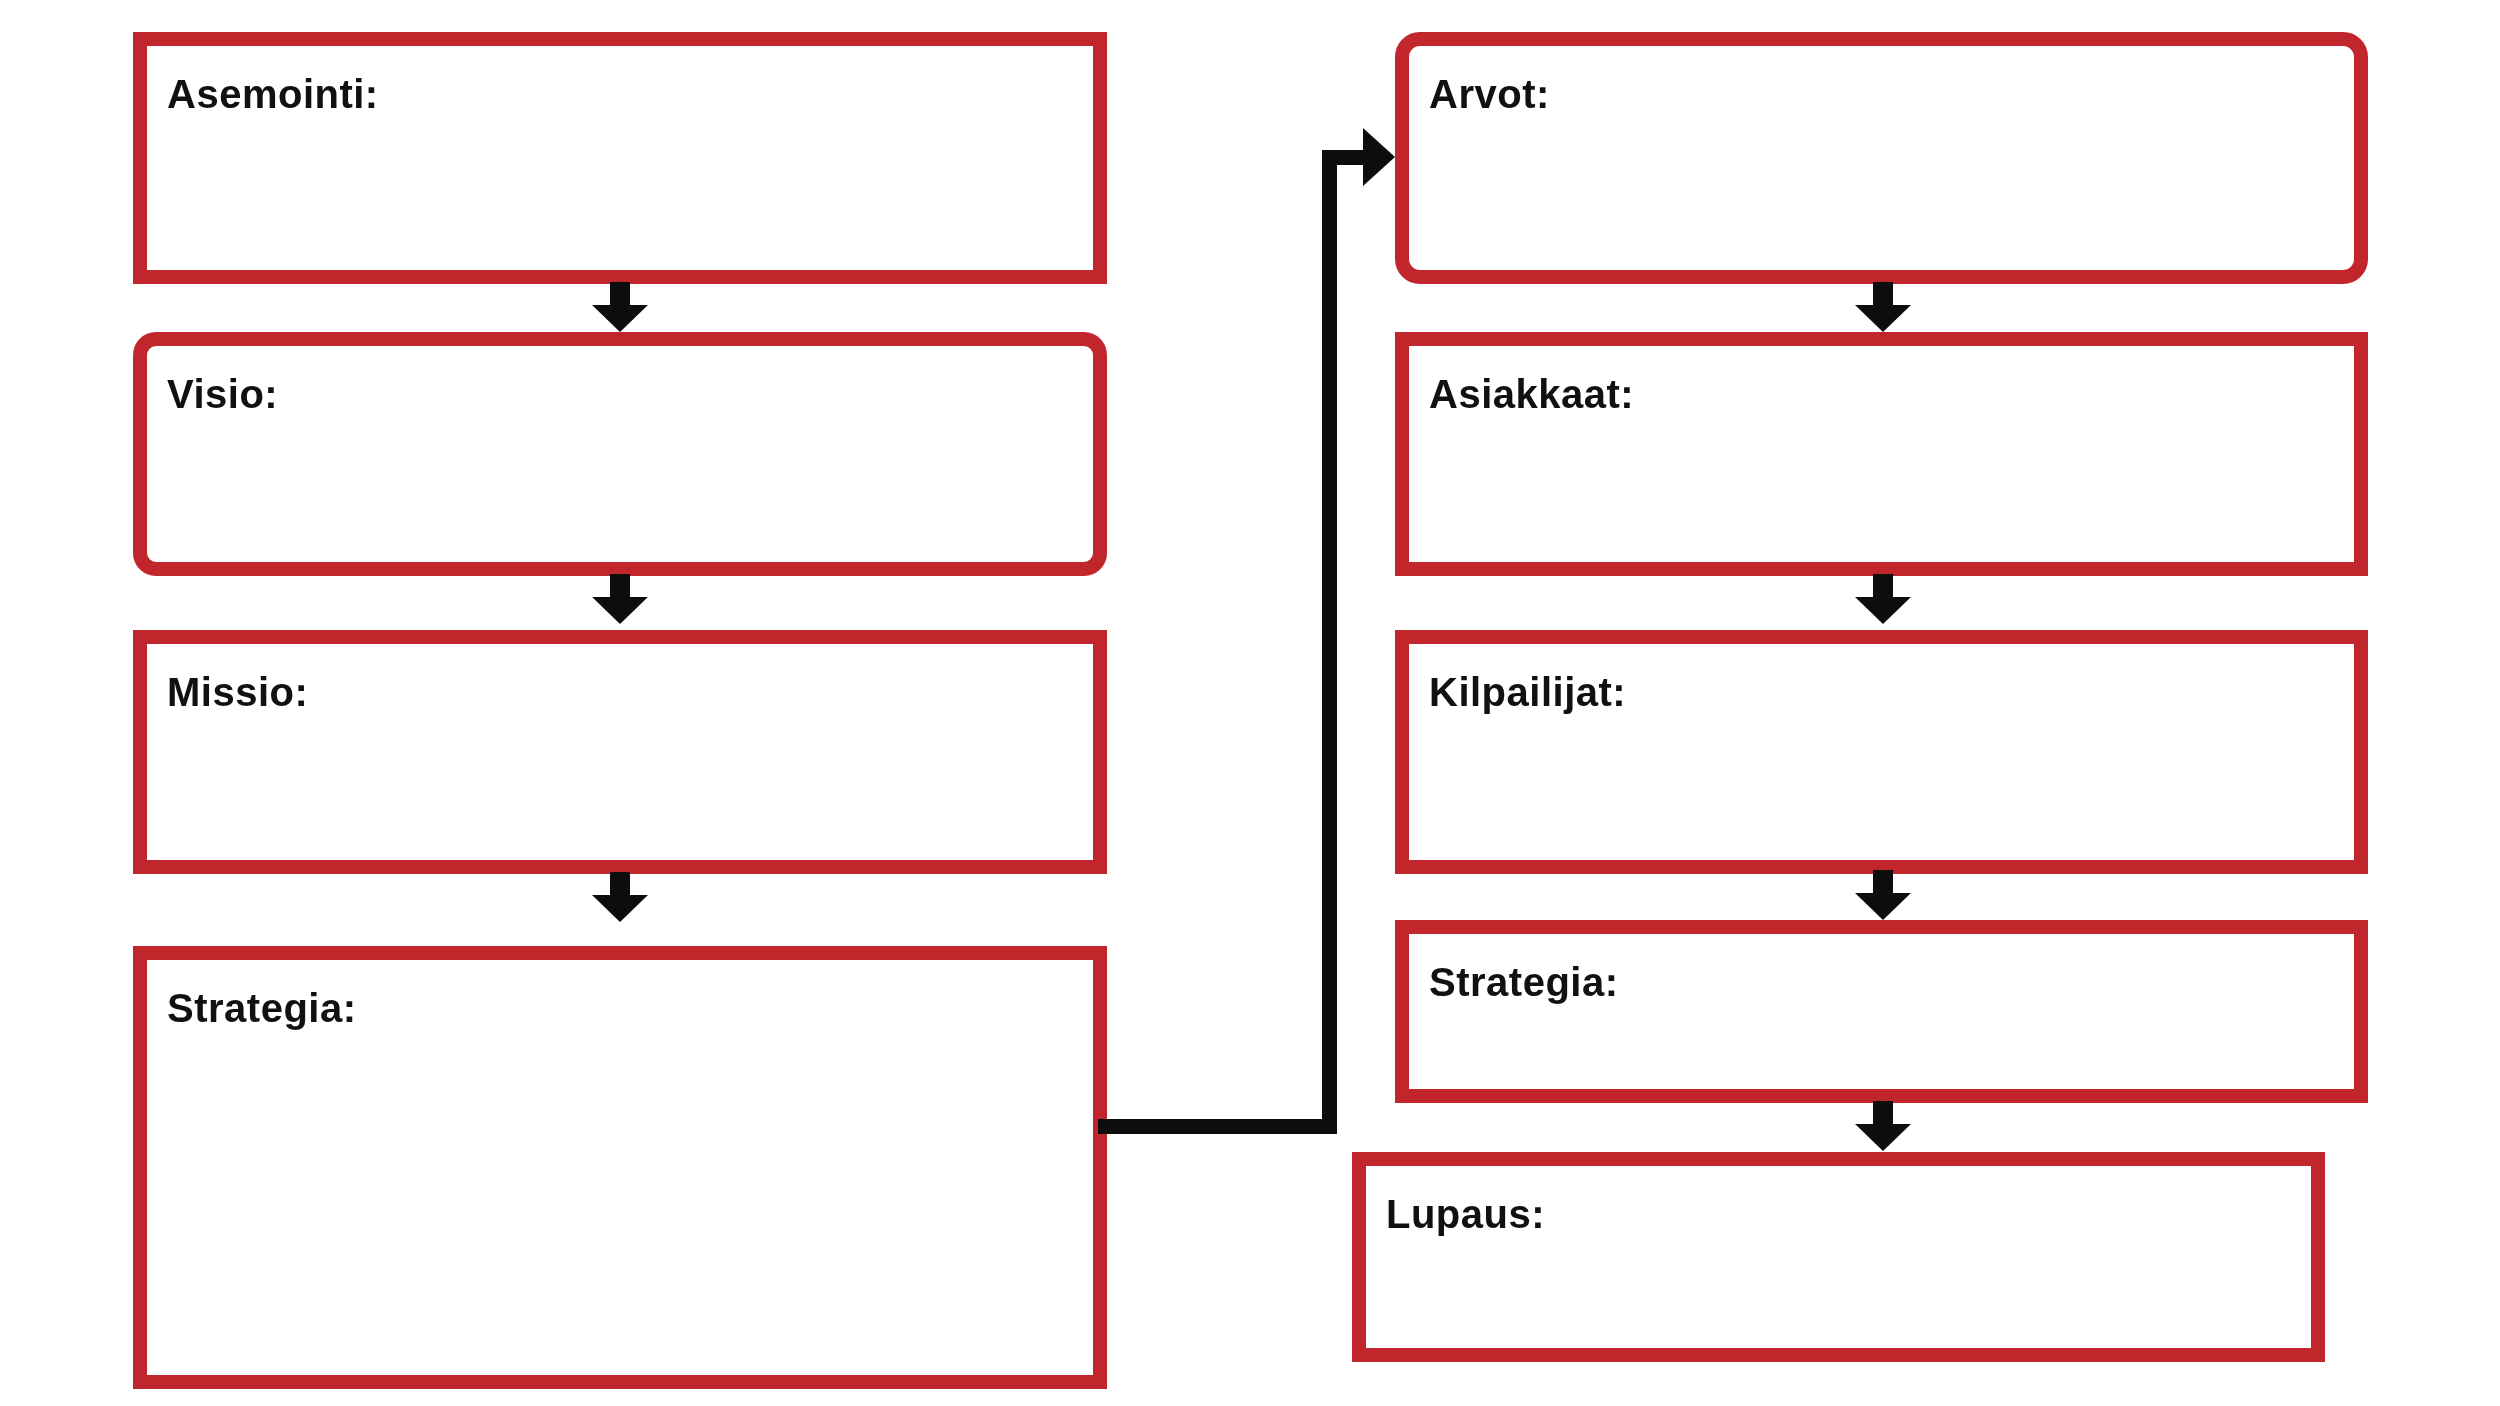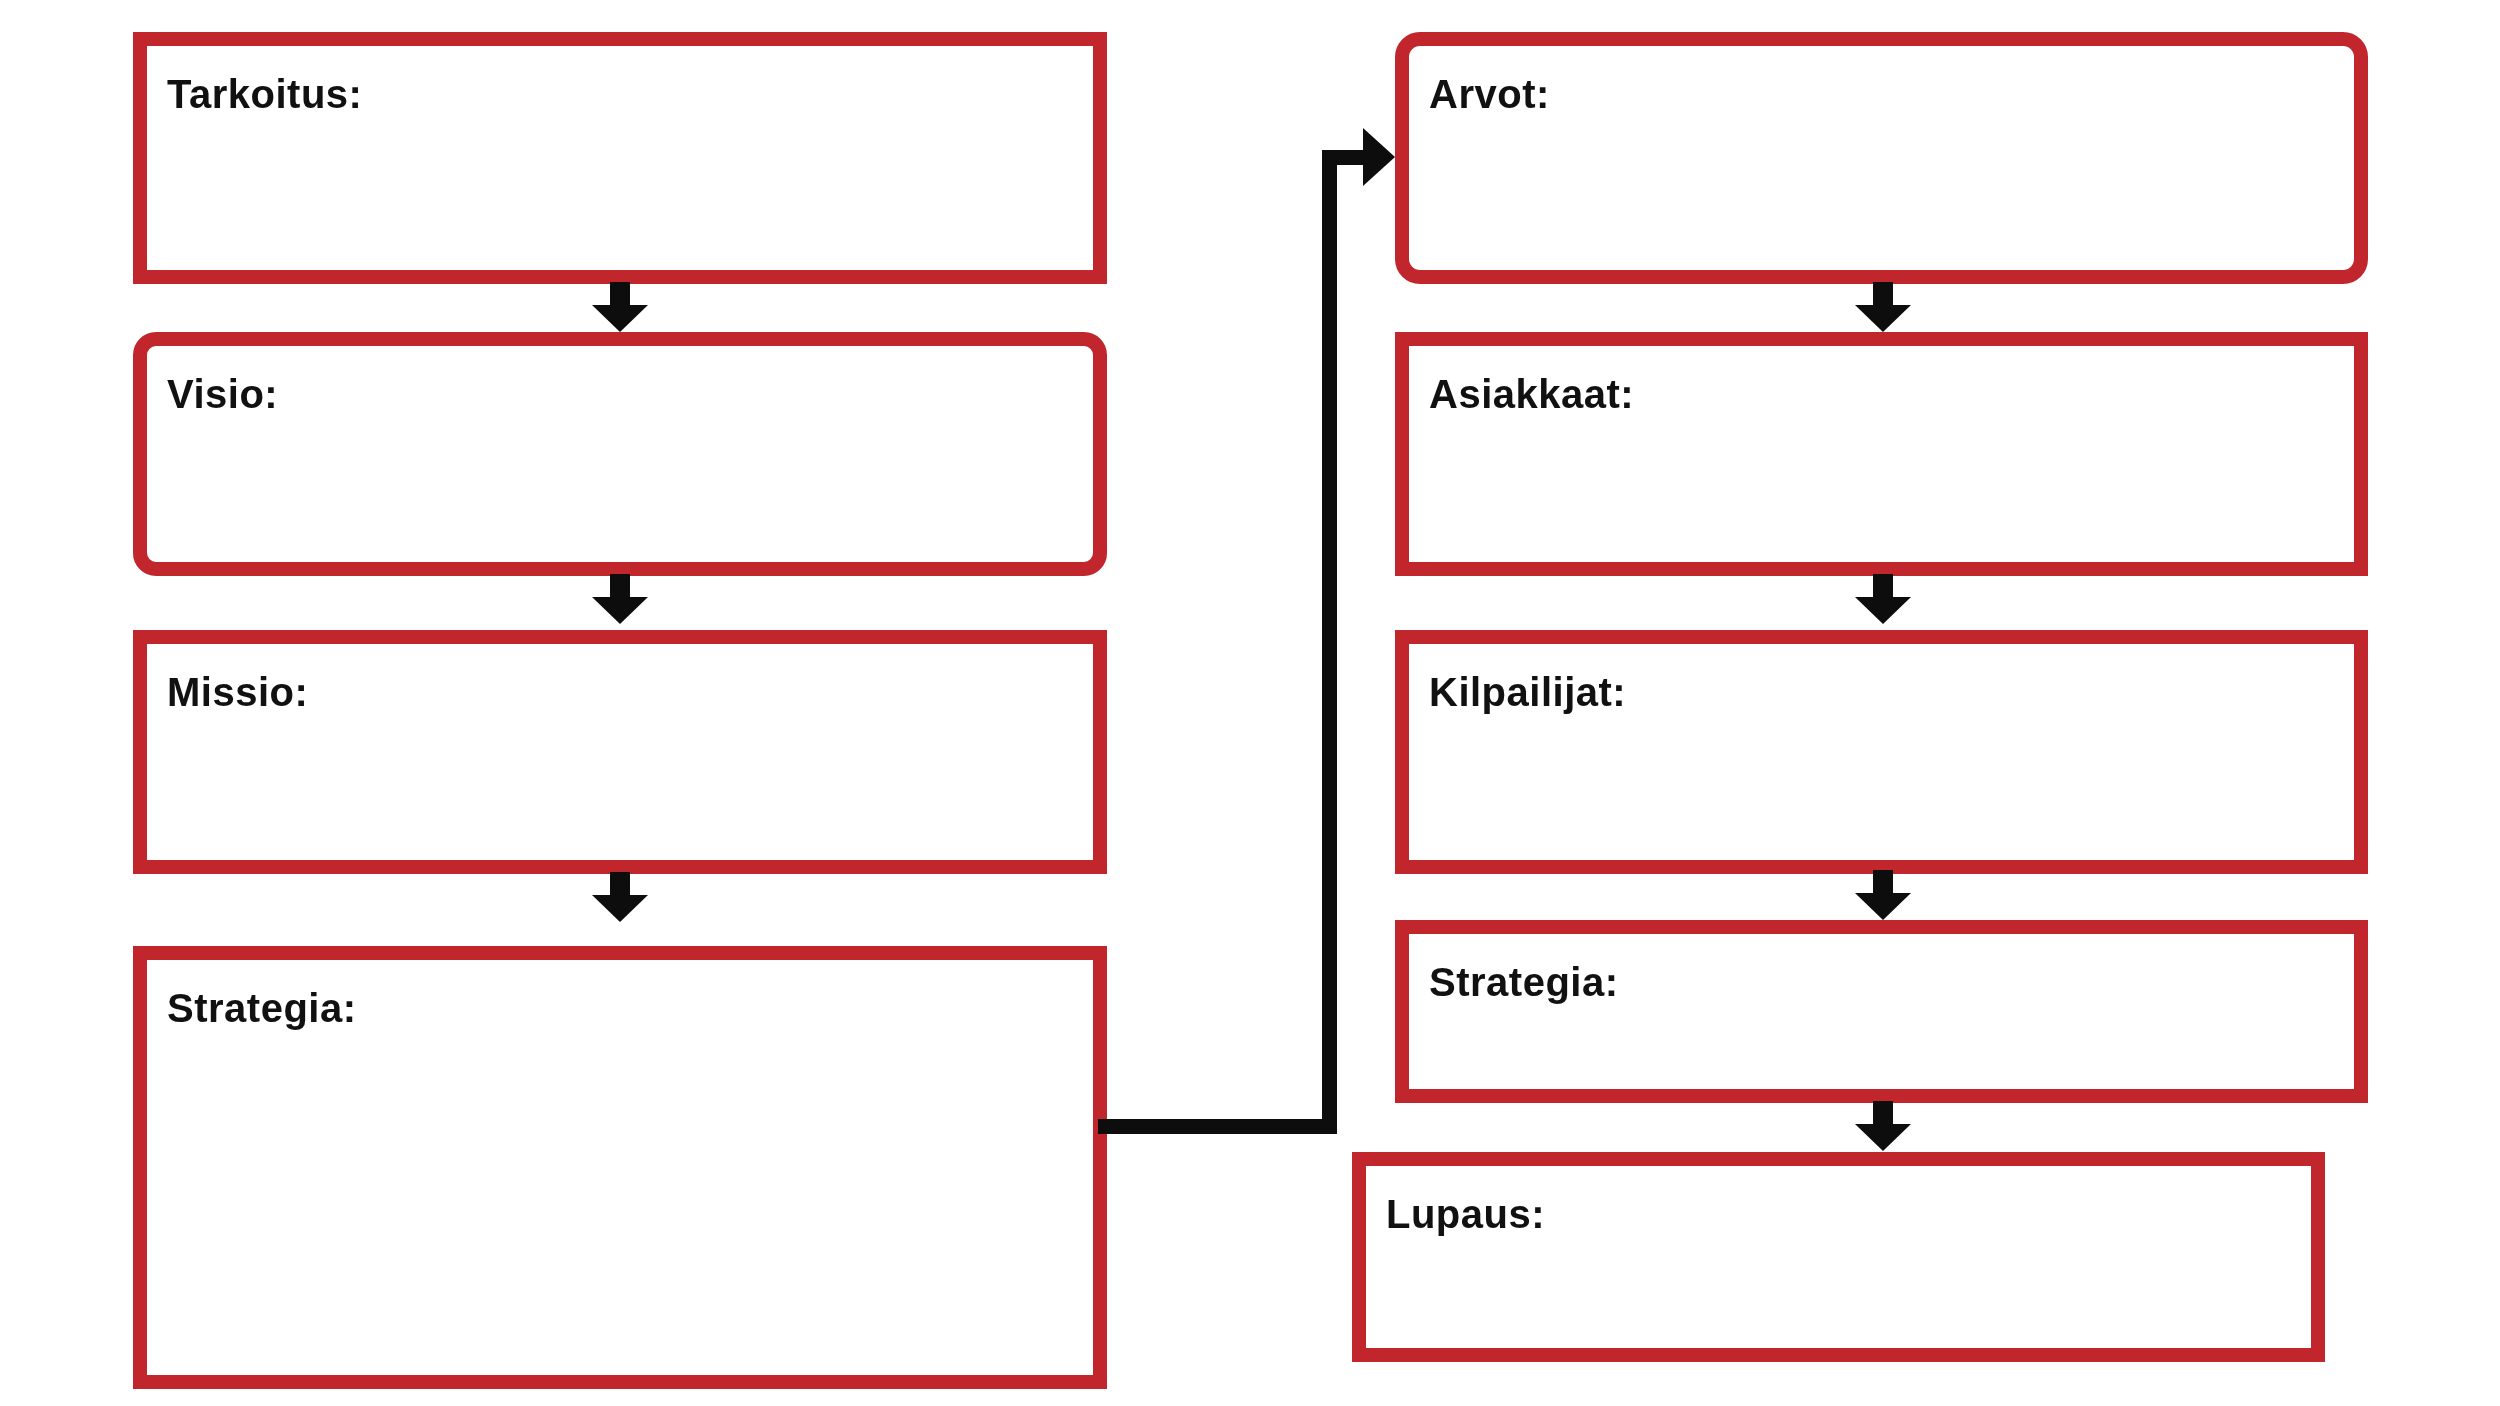--- a/index.html
+++ b/index.html
@@ -89,21 +89,21 @@
     border-bottom: 29px solid transparent;
     border-left: 32px solid var(--arrow-color);
   }
 </style>
 </head>
 <body>
 
 <div class="canvas">
 
   <div class="box b-l1">
-    <span class="box-label">Tarkoitus:</span>
+    <span class="box-label">Asemointi:</span>
   </div>
   <div class="box b-l2">
     <span class="box-label">Visio:</span>
   </div>
   <div class="box b-l3">
     <span class="box-label">Missio:</span>
   </div>
   <div class="box b-l4">
     <span class="box-label">Strategia:</span>
   </div>

